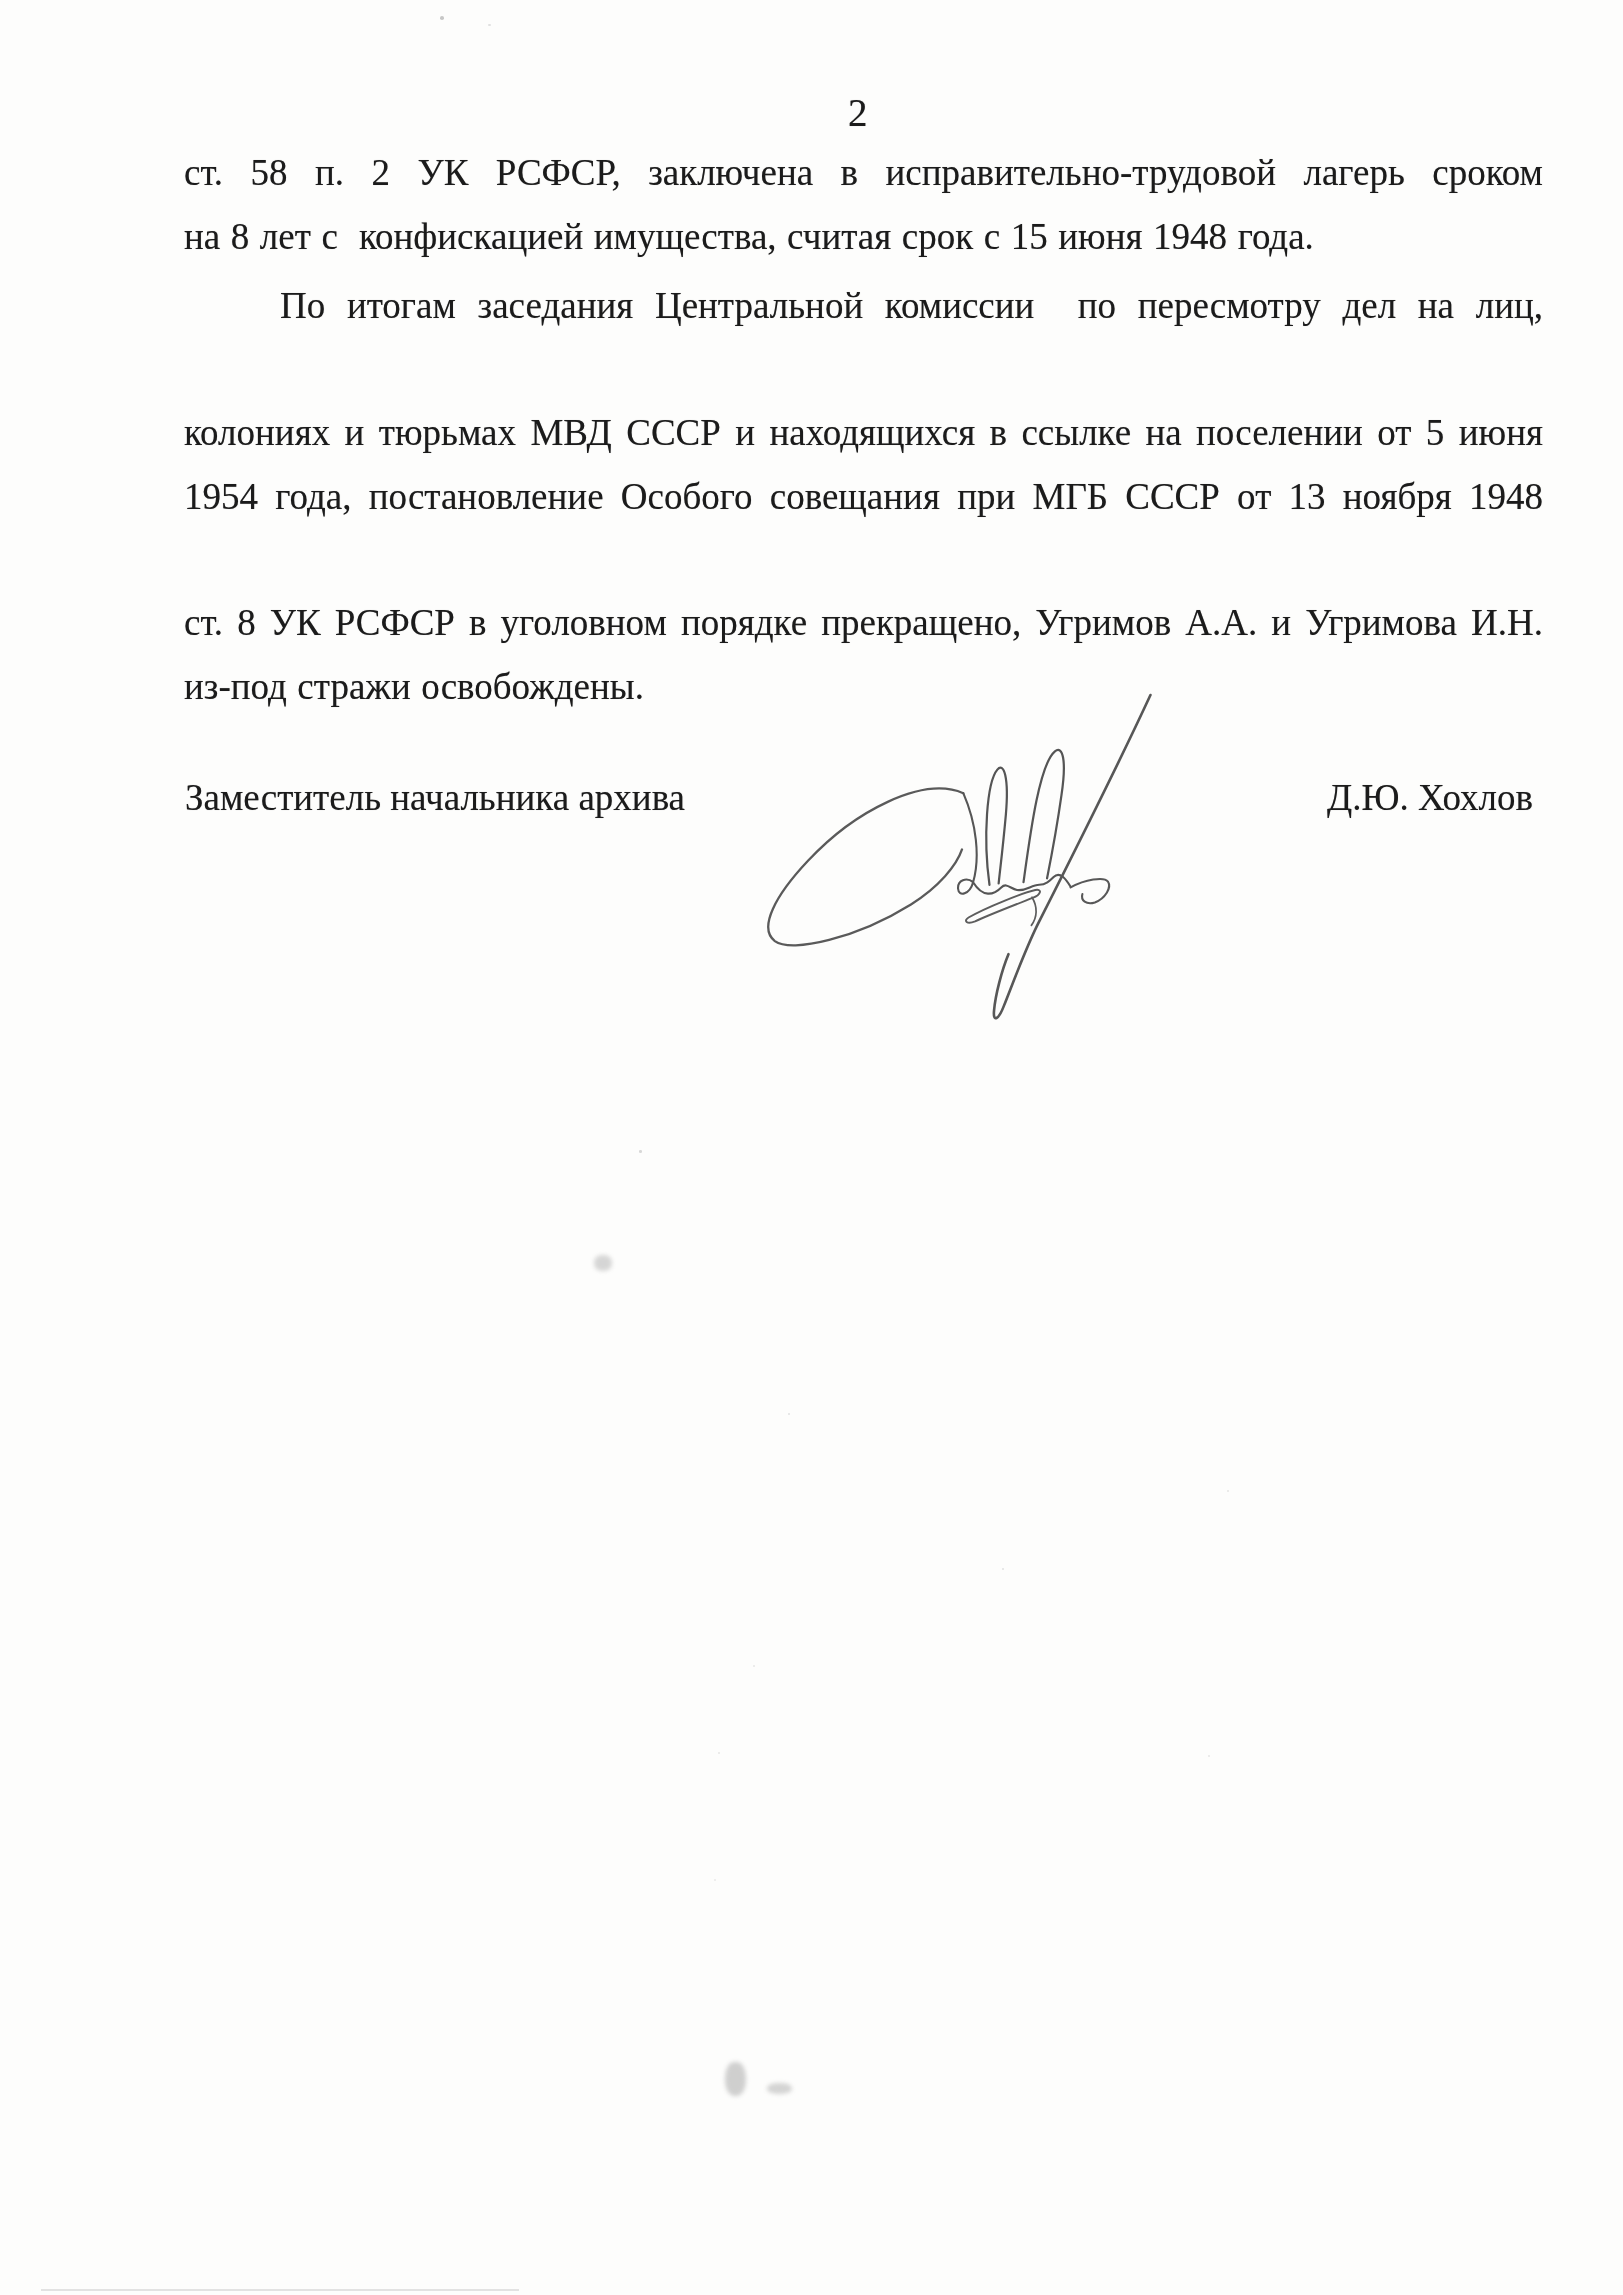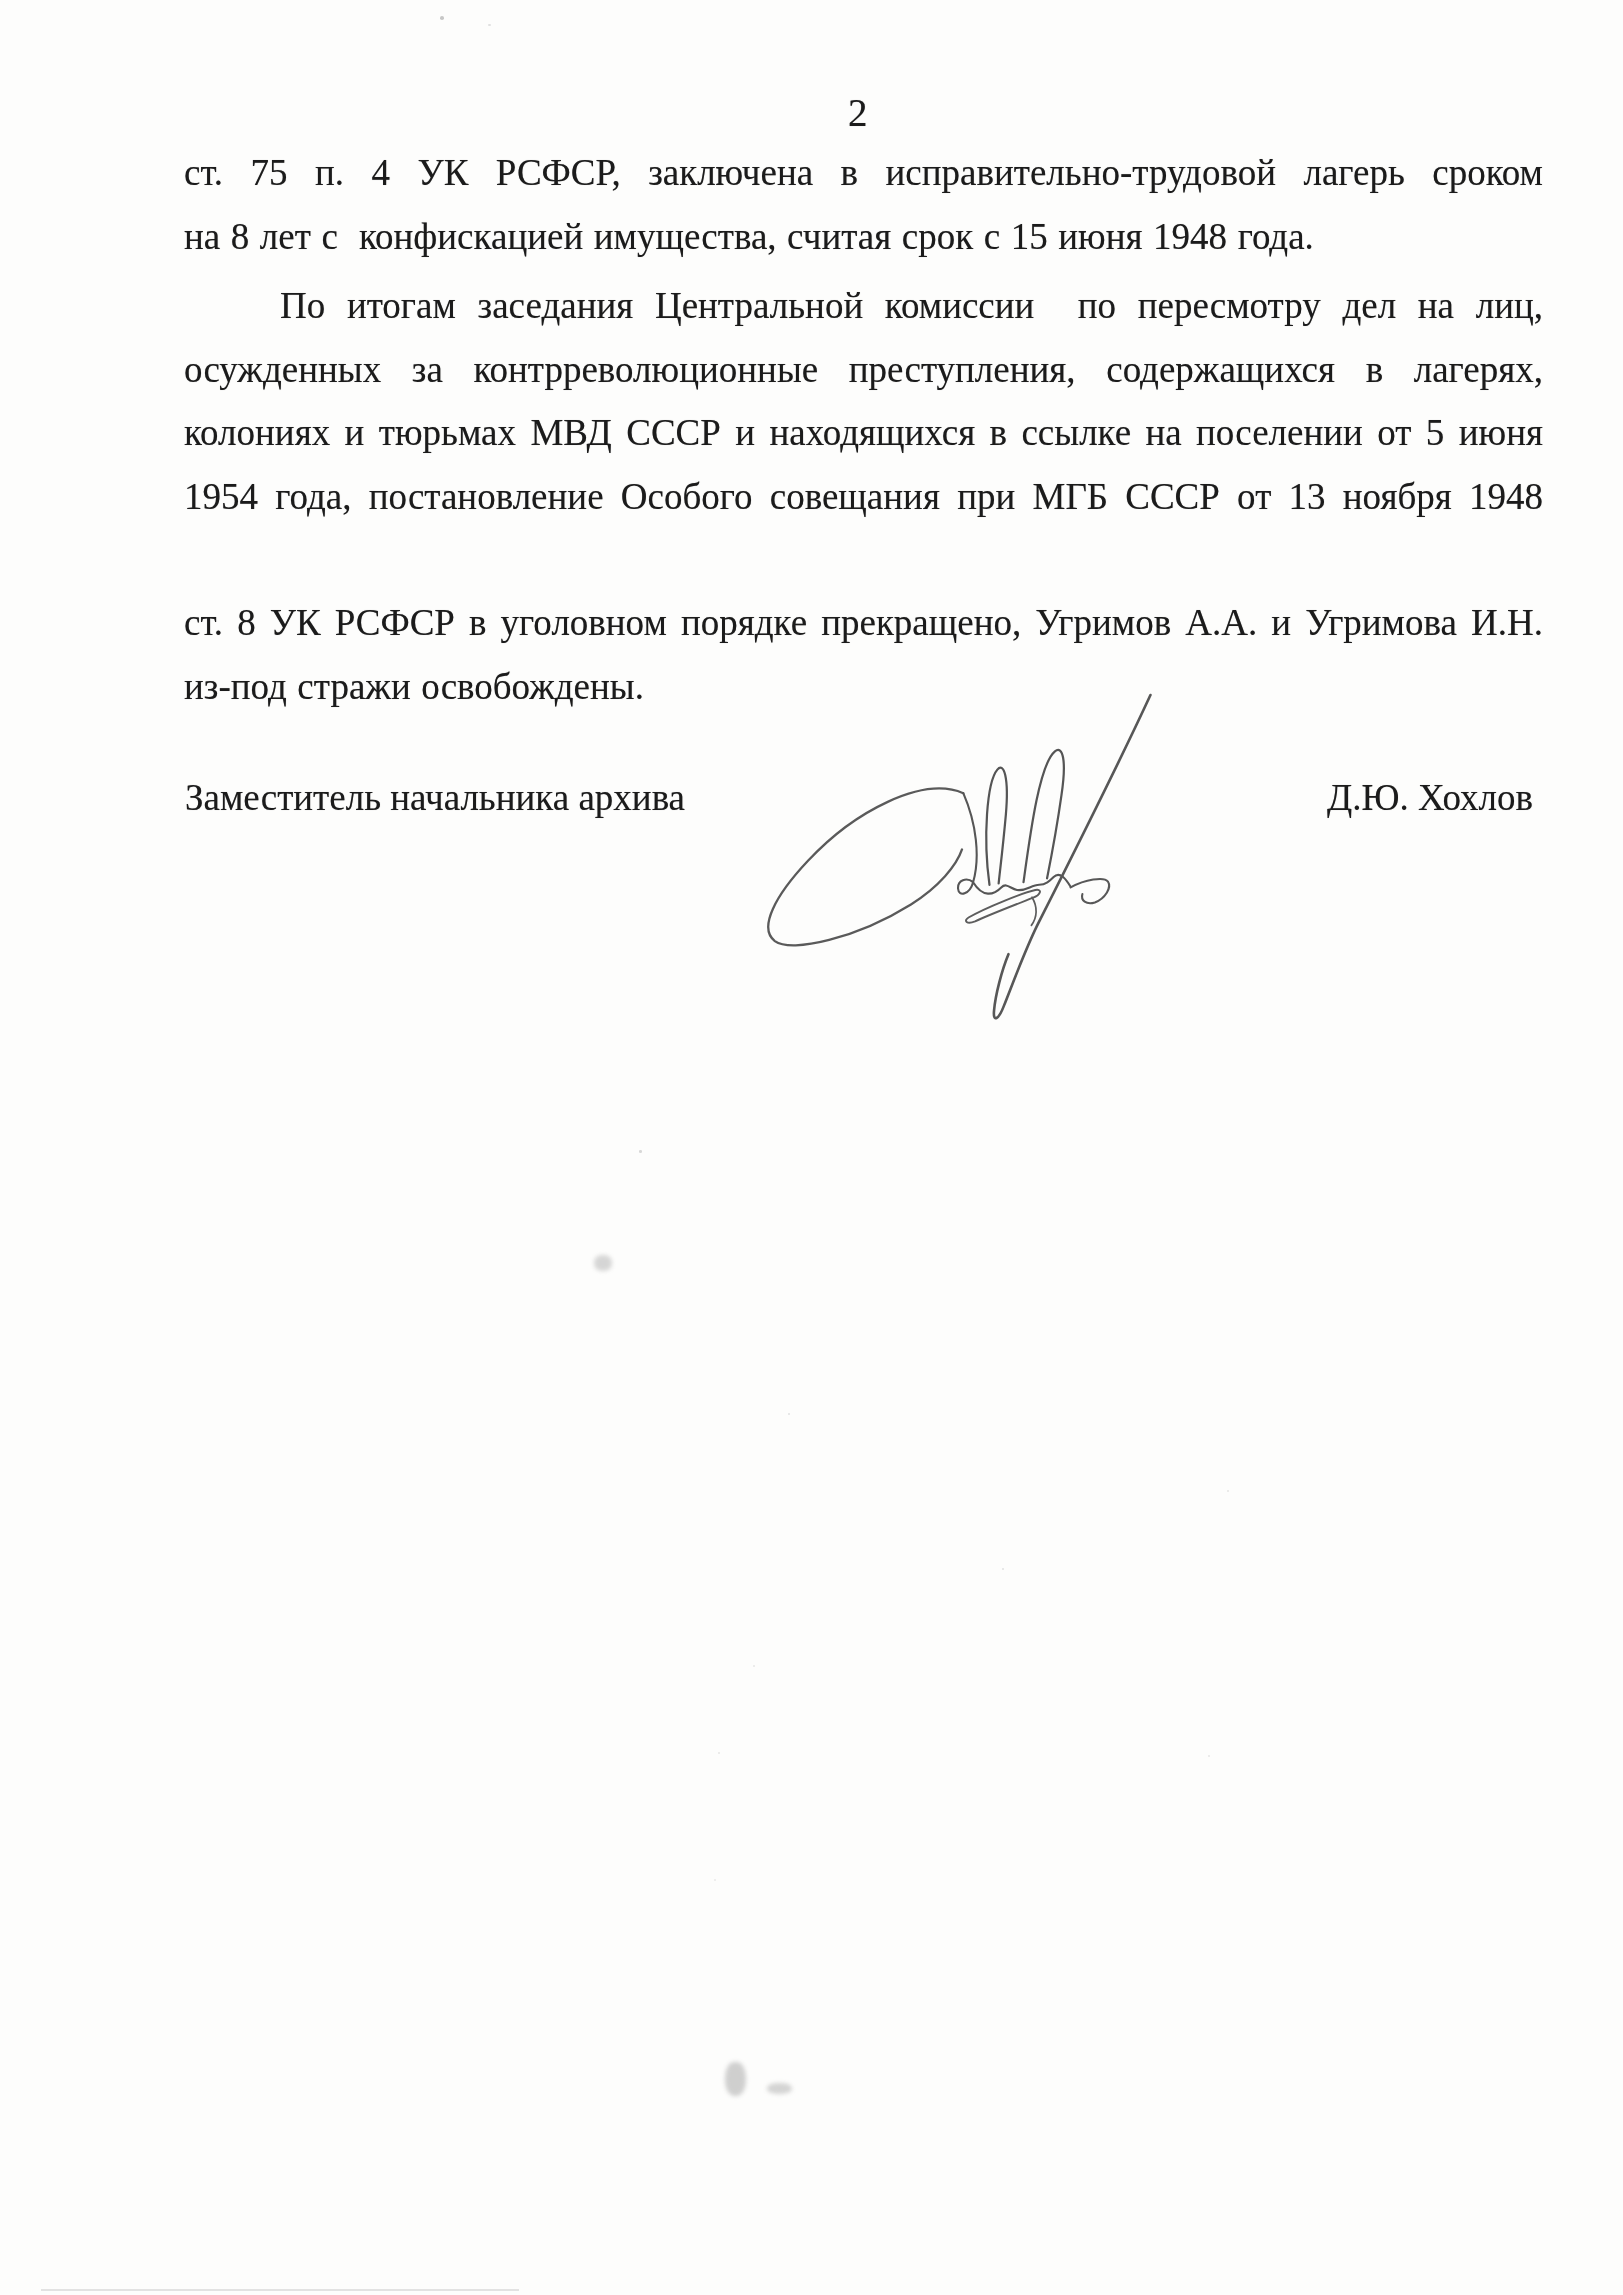--- a/index.html
+++ b/index.html
@@ -57,24 +57,23 @@
   }
 </style>
 </head>
 <body>
 
 <div class="page">
 
   <div class="page-number">2</div>
 
   <div class="textblock">
-    <div class="line justify" style="top:153px">ст. 75 п. 4 УК РСФСР, заключена в исправительно-трудовой лагерь сроком</div>
+    <div class="line justify" style="top:153px">ст. 58 п. 2 УК РСФСР, заключена в исправительно-трудовой лагерь сроком</div>
     <div class="line" style="top:217px">на 8 лет с&nbsp; конфискацией имущества, считая срок с 15 июня 1948 года.</div>
     <div class="line justify indent" style="top:286px">По итогам заседания Центральной комиссии&nbsp; по пересмотру дел на лиц,</div>
-    <div class="line justify" style="top:350px">осужденных за контрреволюционные преступления, содержащихся в лагерях,</div>
     <div class="line justify" style="top:413px">колониях и тюрьмах МВД СССР и находящихся в ссылке на поселении от 5 июня</div>
     <div class="line justify" style="top:477px">1954 года, постановление Особого совещания при МГБ СССР от 13 ноября 1948</div>
     <div class="line justify" style="top:603px">ст. 8 УК РСФСР в уголовном порядке прекращено, Угримов А.А. и Угримова И.Н.</div>
     <div class="line" style="top:667px">из-под стражи освобождены.</div>
   </div>
 
   <div class="sig-title">Заместитель начальника архива</div>
 
   <svg class="signature" viewBox="0 0 660 570" fill="none" xmlns="http://www.w3.org/2000/svg">
 

